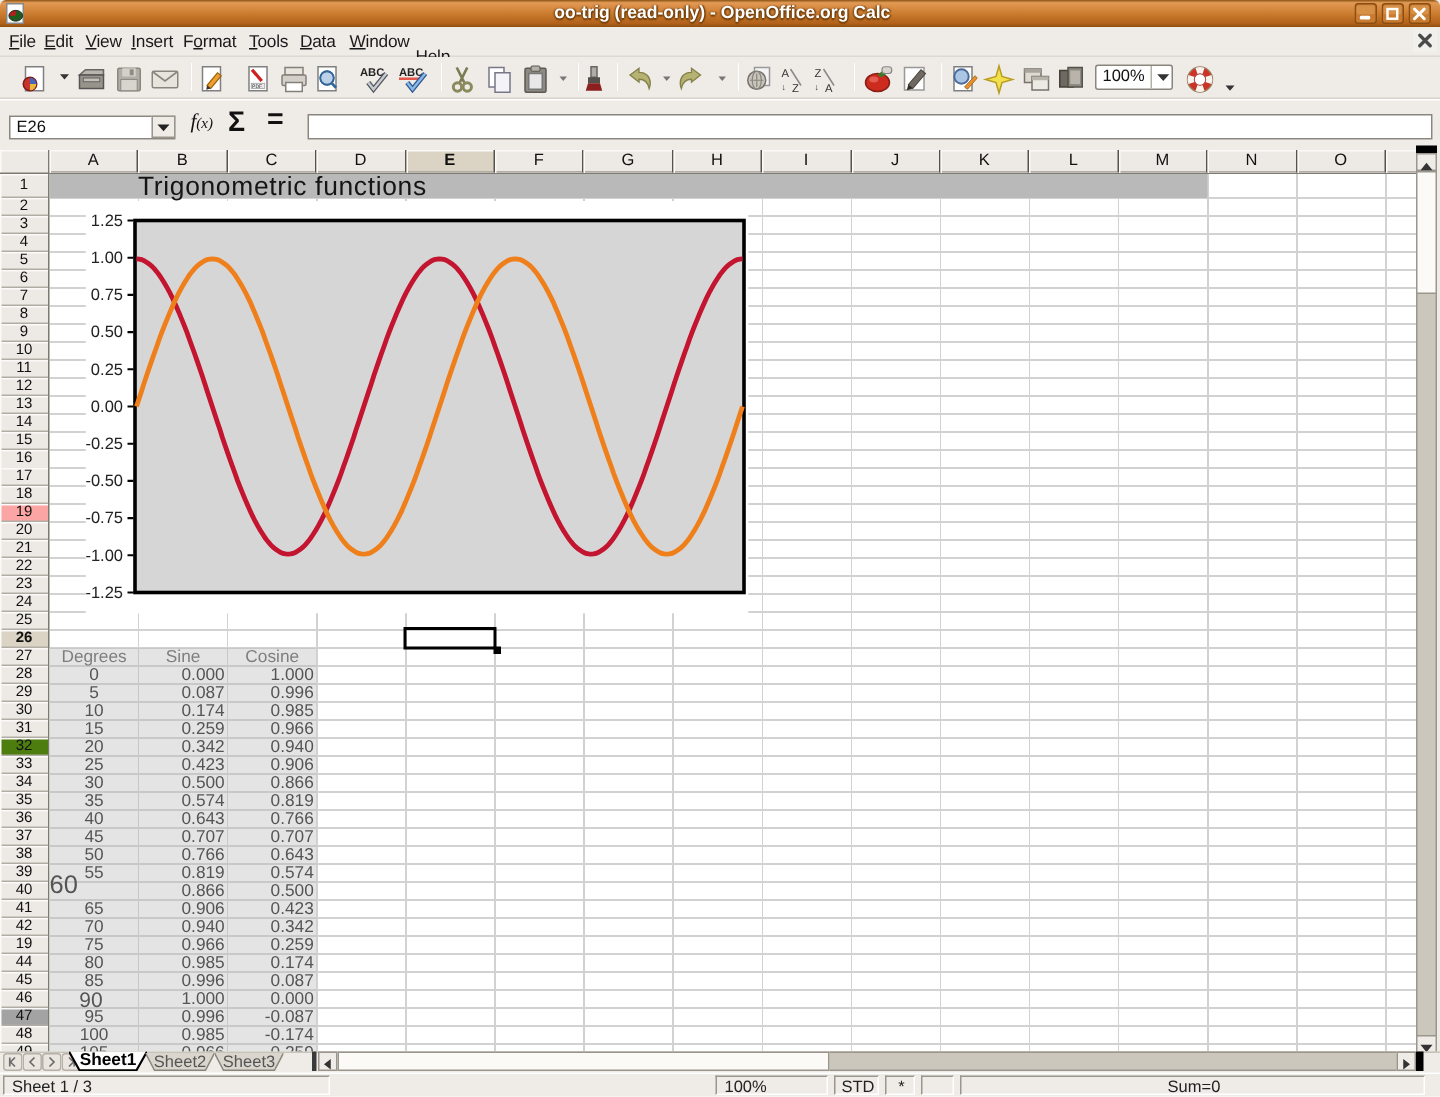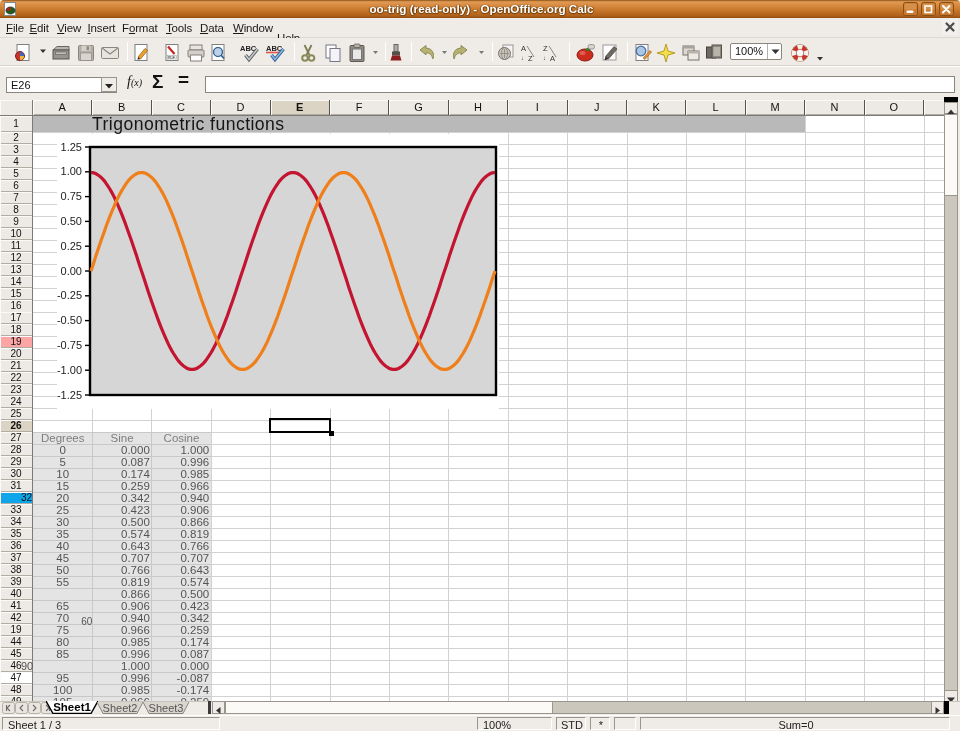--- a/index.html
+++ b/index.html
@@ -270,36 +270,36 @@
 <div class="abs" style="left:0;top:372px;width:32px;height:12px;background:#edeae5;box-shadow:inset 1px 1px 0 #fbfaf8,inset 0 -1px 0 #b1ada5;font-size:10px;color:#111;font-weight:normal;text-align:center;line-height:12px;">22</div>
 <div class="abs" style="left:0;top:384px;width:32px;height:12px;background:#edeae5;box-shadow:inset 1px 1px 0 #fbfaf8,inset 0 -1px 0 #b1ada5;font-size:10px;color:#111;font-weight:normal;text-align:center;line-height:12px;">23</div>
 <div class="abs" style="left:0;top:396px;width:32px;height:12px;background:#edeae5;box-shadow:inset 1px 1px 0 #fbfaf8,inset 0 -1px 0 #b1ada5;font-size:10px;color:#111;font-weight:normal;text-align:center;line-height:12px;">24</div>
 <div class="abs" style="left:0;top:408px;width:32px;height:12px;background:#edeae5;box-shadow:inset 1px 1px 0 #fbfaf8,inset 0 -1px 0 #b1ada5;font-size:10px;color:#111;font-weight:normal;text-align:center;line-height:12px;">25</div>
 <div class="abs" style="left:0;top:420px;width:32px;height:12px;background:#dbd3c3;box-shadow:inset 1px 1px 0 #fbfaf8,inset 0 -1px 0 #b1ada5;font-size:10px;color:#111;font-weight:bold;text-align:center;line-height:12px;">26</div>
 <div class="abs" style="left:0;top:432px;width:32px;height:12px;background:#edeae5;box-shadow:inset 1px 1px 0 #fbfaf8,inset 0 -1px 0 #b1ada5;font-size:10px;color:#111;font-weight:normal;text-align:center;line-height:12px;">27</div>
 <div class="abs" style="left:0;top:444px;width:32px;height:12px;background:#edeae5;box-shadow:inset 1px 1px 0 #fbfaf8,inset 0 -1px 0 #b1ada5;font-size:10px;color:#111;font-weight:normal;text-align:center;line-height:12px;">28</div>
 <div class="abs" style="left:0;top:456px;width:32px;height:12px;background:#edeae5;box-shadow:inset 1px 1px 0 #fbfaf8,inset 0 -1px 0 #b1ada5;font-size:10px;color:#111;font-weight:normal;text-align:center;line-height:12px;">29</div>
 <div class="abs" style="left:0;top:468px;width:32px;height:12px;background:#edeae5;box-shadow:inset 1px 1px 0 #fbfaf8,inset 0 -1px 0 #b1ada5;font-size:10px;color:#111;font-weight:normal;text-align:center;line-height:12px;">30</div>
 <div class="abs" style="left:0;top:480px;width:32px;height:12px;background:#edeae5;box-shadow:inset 1px 1px 0 #fbfaf8,inset 0 -1px 0 #b1ada5;font-size:10px;color:#111;font-weight:normal;text-align:center;line-height:12px;">31</div>
-<div class="abs" style="left:0;top:492px;width:32px;height:12px;background:#0ea5e9;box-shadow:inset 1px 1px 0 #fbfaf8,inset 0 -1px 0 #b1ada5;font-size:10px;color:#111;font-weight:normal;text-align:right;line-height:12px;">32</div>
+<div class="abs" style="left:0;top:492px;width:32px;height:12px;background:#4d7c0f;box-shadow:inset 1px 1px 0 #fbfaf8,inset 0 -1px 0 #b1ada5;font-size:10px;color:#111;font-weight:normal;text-align:center;line-height:12px;">32</div>
 <div class="abs" style="left:0;top:504px;width:32px;height:12px;background:#edeae5;box-shadow:inset 1px 1px 0 #fbfaf8,inset 0 -1px 0 #b1ada5;font-size:10px;color:#111;font-weight:normal;text-align:center;line-height:12px;">33</div>
 <div class="abs" style="left:0;top:516px;width:32px;height:12px;background:#edeae5;box-shadow:inset 1px 1px 0 #fbfaf8,inset 0 -1px 0 #b1ada5;font-size:10px;color:#111;font-weight:normal;text-align:center;line-height:12px;">34</div>
 <div class="abs" style="left:0;top:528px;width:32px;height:12px;background:#edeae5;box-shadow:inset 1px 1px 0 #fbfaf8,inset 0 -1px 0 #b1ada5;font-size:10px;color:#111;font-weight:normal;text-align:center;line-height:12px;">35</div>
 <div class="abs" style="left:0;top:540px;width:32px;height:12px;background:#edeae5;box-shadow:inset 1px 1px 0 #fbfaf8,inset 0 -1px 0 #b1ada5;font-size:10px;color:#111;font-weight:normal;text-align:center;line-height:12px;">36</div>
 <div class="abs" style="left:0;top:552px;width:32px;height:12px;background:#edeae5;box-shadow:inset 1px 1px 0 #fbfaf8,inset 0 -1px 0 #b1ada5;font-size:10px;color:#111;font-weight:normal;text-align:center;line-height:12px;">37</div>
 <div class="abs" style="left:0;top:564px;width:32px;height:12px;background:#edeae5;box-shadow:inset 1px 1px 0 #fbfaf8,inset 0 -1px 0 #b1ada5;font-size:10px;color:#111;font-weight:normal;text-align:center;line-height:12px;">38</div>
 <div class="abs" style="left:0;top:576px;width:32px;height:12px;background:#edeae5;box-shadow:inset 1px 1px 0 #fbfaf8,inset 0 -1px 0 #b1ada5;font-size:10px;color:#111;font-weight:normal;text-align:center;line-height:12px;">39</div>
 <div class="abs" style="left:0;top:588px;width:32px;height:12px;background:#edeae5;box-shadow:inset 1px 1px 0 #fbfaf8,inset 0 -1px 0 #b1ada5;font-size:10px;color:#111;font-weight:normal;text-align:center;line-height:12px;">40</div>
 <div class="abs" style="left:0;top:600px;width:32px;height:12px;background:#edeae5;box-shadow:inset 1px 1px 0 #fbfaf8,inset 0 -1px 0 #b1ada5;font-size:10px;color:#111;font-weight:normal;text-align:center;line-height:12px;">41</div>
 <div class="abs" style="left:0;top:612px;width:32px;height:12px;background:#edeae5;box-shadow:inset 1px 1px 0 #fbfaf8,inset 0 -1px 0 #b1ada5;font-size:10px;color:#111;font-weight:normal;text-align:center;line-height:12px;">42</div>
 <div class="abs" style="left:0;top:624px;width:32px;height:12px;background:#edeae5;box-shadow:inset 1px 1px 0 #fbfaf8,inset 0 -1px 0 #b1ada5;font-size:10px;color:#111;font-weight:normal;text-align:center;line-height:12px;">19</div>
 <div class="abs" style="left:0;top:636px;width:32px;height:12px;background:#edeae5;box-shadow:inset 1px 1px 0 #fbfaf8,inset 0 -1px 0 #b1ada5;font-size:10px;color:#111;font-weight:normal;text-align:center;line-height:12px;">44</div>
 <div class="abs" style="left:0;top:648px;width:32px;height:12px;background:#edeae5;box-shadow:inset 1px 1px 0 #fbfaf8,inset 0 -1px 0 #b1ada5;font-size:10px;color:#111;font-weight:normal;text-align:center;line-height:12px;">45</div>
 <div class="abs" style="left:0;top:660px;width:32px;height:12px;background:#edeae5;box-shadow:inset 1px 1px 0 #fbfaf8,inset 0 -1px 0 #b1ada5;font-size:10px;color:#111;font-weight:normal;text-align:center;line-height:12px;">46</div>
-<div class="abs" style="left:0;top:672px;width:32px;height:12px;background:#ffffff;box-shadow:inset 1px 1px 0 #fbfaf8,inset 0 -1px 0 #b1ada5;font-size:10px;color:#111;font-weight:normal;text-align:center;line-height:12px;">47</div>
+<div class="abs" style="left:0;top:672px;width:32px;height:12px;background:#a3a3a3;box-shadow:inset 1px 1px 0 #fbfaf8,inset 0 -1px 0 #b1ada5;font-size:10px;color:#111;font-weight:normal;text-align:center;line-height:12px;">47</div>
 <div class="abs" style="left:0;top:684px;width:32px;height:12px;background:#edeae5;box-shadow:inset 1px 1px 0 #fbfaf8,inset 0 -1px 0 #b1ada5;font-size:10px;color:#111;font-weight:normal;text-align:center;line-height:12px;">48</div>
 <div class="abs" style="left:0;top:696px;width:32px;height:12px;background:#edeae5;box-shadow:inset 1px 1px 0 #fbfaf8,inset 0 -1px 0 #b1ada5;font-size:10px;color:#111;font-weight:normal;text-align:center;line-height:12px;">49</div>
 <svg class="abs" style="left:33px;top:116px" width="911" height="585" shape-rendering="crispEdges">
     <line x1="59.4" y1="0" x2="59.4" y2="585" stroke="#d2d2d2" stroke-width="1"></line>
     <line x1="118.8" y1="0" x2="118.8" y2="585" stroke="#d2d2d2" stroke-width="1"></line>
     <line x1="178.2" y1="0" x2="178.2" y2="585" stroke="#d2d2d2" stroke-width="1"></line>
     <line x1="237.6" y1="0" x2="237.6" y2="585" stroke="#d2d2d2" stroke-width="1"></line>
     <line x1="297.0" y1="0" x2="297.0" y2="585" stroke="#d2d2d2" stroke-width="1"></line>
     <line x1="356.4" y1="0" x2="356.4" y2="585" stroke="#d2d2d2" stroke-width="1"></line>
     <line x1="415.8" y1="0" x2="415.8" y2="585" stroke="#d2d2d2" stroke-width="1"></line>
@@ -423,39 +423,39 @@
 <div class="abs" style="left:151.8px;width:57.4px;text-align:right;top:540px;height:12px;line-height:13px;font-size:11.5px;color:#545454;">0.766</div>
 <div class="abs" style="left:33.0px;width:59.4px;text-align:center;top:552px;height:12px;line-height:13px;font-size:11.5px;color:#545454;">45</div>
 <div class="abs" style="left:92.4px;width:57.4px;text-align:right;top:552px;height:12px;line-height:13px;font-size:11.5px;color:#545454;">0.707</div>
 <div class="abs" style="left:151.8px;width:57.4px;text-align:right;top:552px;height:12px;line-height:13px;font-size:11.5px;color:#545454;">0.707</div>
 <div class="abs" style="left:33.0px;width:59.4px;text-align:center;top:564px;height:12px;line-height:13px;font-size:11.5px;color:#545454;">50</div>
 <div class="abs" style="left:92.4px;width:57.4px;text-align:right;top:564px;height:12px;line-height:13px;font-size:11.5px;color:#545454;">0.766</div>
 <div class="abs" style="left:151.8px;width:57.4px;text-align:right;top:564px;height:12px;line-height:13px;font-size:11.5px;color:#545454;">0.643</div>
 <div class="abs" style="left:33.0px;width:59.4px;text-align:center;top:576px;height:12px;line-height:13px;font-size:11.5px;color:#545454;">55</div>
 <div class="abs" style="left:92.4px;width:57.4px;text-align:right;top:576px;height:12px;line-height:13px;font-size:11.5px;color:#545454;">0.819</div>
 <div class="abs" style="left:151.8px;width:57.4px;text-align:right;top:576px;height:12px;line-height:13px;font-size:11.5px;color:#545454;">0.574</div>
-<div class="abs" style="left:33.0px;width:59.4px;text-align:right;top:615px;height:12px;line-height:13px;font-size:10px;color:#545454;">60</div>
+<div class="abs" style="left:33.0px;width:59.4px;text-align:left;top:583px;height:12px;line-height:13px;font-size:17px;color:#545454;">60</div>
 <div class="abs" style="left:92.4px;width:57.4px;text-align:right;top:588px;height:12px;line-height:13px;font-size:11.5px;color:#545454;">0.866</div>
 <div class="abs" style="left:151.8px;width:57.4px;text-align:right;top:588px;height:12px;line-height:13px;font-size:11.5px;color:#545454;">0.500</div>
 <div class="abs" style="left:33.0px;width:59.4px;text-align:center;top:600px;height:12px;line-height:13px;font-size:11.5px;color:#545454;">65</div>
 <div class="abs" style="left:92.4px;width:57.4px;text-align:right;top:600px;height:12px;line-height:13px;font-size:11.5px;color:#545454;">0.906</div>
 <div class="abs" style="left:151.8px;width:57.4px;text-align:right;top:600px;height:12px;line-height:13px;font-size:11.5px;color:#545454;">0.423</div>
 <div class="abs" style="left:33.0px;width:59.4px;text-align:center;top:612px;height:12px;line-height:13px;font-size:11.5px;color:#545454;">70</div>
 <div class="abs" style="left:92.4px;width:57.4px;text-align:right;top:612px;height:12px;line-height:13px;font-size:11.5px;color:#545454;">0.940</div>
 <div class="abs" style="left:151.8px;width:57.4px;text-align:right;top:612px;height:12px;line-height:13px;font-size:11.5px;color:#545454;">0.342</div>
 <div class="abs" style="left:33.0px;width:59.4px;text-align:center;top:624px;height:12px;line-height:13px;font-size:11.5px;color:#545454;">75</div>
 <div class="abs" style="left:92.4px;width:57.4px;text-align:right;top:624px;height:12px;line-height:13px;font-size:11.5px;color:#545454;">0.966</div>
 <div class="abs" style="left:151.8px;width:57.4px;text-align:right;top:624px;height:12px;line-height:13px;font-size:11.5px;color:#545454;">0.259</div>
 <div class="abs" style="left:33.0px;width:59.4px;text-align:center;top:636px;height:12px;line-height:13px;font-size:11.5px;color:#545454;">80</div>
 <div class="abs" style="left:92.4px;width:57.4px;text-align:right;top:636px;height:12px;line-height:13px;font-size:11.5px;color:#545454;">0.985</div>
 <div class="abs" style="left:151.8px;width:57.4px;text-align:right;top:636px;height:12px;line-height:13px;font-size:11.5px;color:#545454;">0.174</div>
 <div class="abs" style="left:33.0px;width:59.4px;text-align:center;top:648px;height:12px;line-height:13px;font-size:11.5px;color:#545454;">85</div>
 <div class="abs" style="left:92.4px;width:57.4px;text-align:right;top:648px;height:12px;line-height:13px;font-size:11.5px;color:#545454;">0.996</div>
 <div class="abs" style="left:151.8px;width:57.4px;text-align:right;top:648px;height:12px;line-height:13px;font-size:11.5px;color:#545454;">0.087</div>
-<div class="abs" style="left:21px;width:59.4px;top:660px;height:12px;line-height:13px;font-size:11px;color:#545454;">90</div>
+<div class="abs" style="left:31px;width:59.4px;text-align:center;top:660px;height:12px;line-height:13px;font-size:14px;color:#545454;">90</div>
 <div class="abs" style="left:92.4px;width:57.4px;text-align:right;top:660px;height:12px;line-height:13px;font-size:11.5px;color:#545454;">1.000</div>
 <div class="abs" style="left:151.8px;width:57.4px;text-align:right;top:660px;height:12px;line-height:13px;font-size:11.5px;color:#545454;">0.000</div>
 <div class="abs" style="left:33.0px;width:59.4px;text-align:center;top:672px;height:12px;line-height:13px;font-size:11.5px;color:#545454;">95</div>
 <div class="abs" style="left:92.4px;width:57.4px;text-align:right;top:672px;height:12px;line-height:13px;font-size:11.5px;color:#545454;">0.996</div>
 <div class="abs" style="left:151.8px;width:57.4px;text-align:right;top:672px;height:12px;line-height:13px;font-size:11.5px;color:#545454;">-0.087</div>
 <div class="abs" style="left:33.0px;width:59.4px;text-align:center;top:684px;height:12px;line-height:13px;font-size:11.5px;color:#545454;">100</div>
 <div class="abs" style="left:92.4px;width:57.4px;text-align:right;top:684px;height:12px;line-height:13px;font-size:11.5px;color:#545454;">0.985</div>
 <div class="abs" style="left:151.8px;width:57.4px;text-align:right;top:684px;height:12px;line-height:13px;font-size:11.5px;color:#545454;">-0.174</div>
 <div class="abs" style="left:33.0px;width:59.4px;text-align:center;top:696px;height:12px;line-height:13px;font-size:11.5px;color:#545454;">105</div>
 <div class="abs" style="left:92.4px;width:57.4px;text-align:right;top:696px;height:12px;line-height:13px;font-size:11.5px;color:#545454;">0.966</div>

